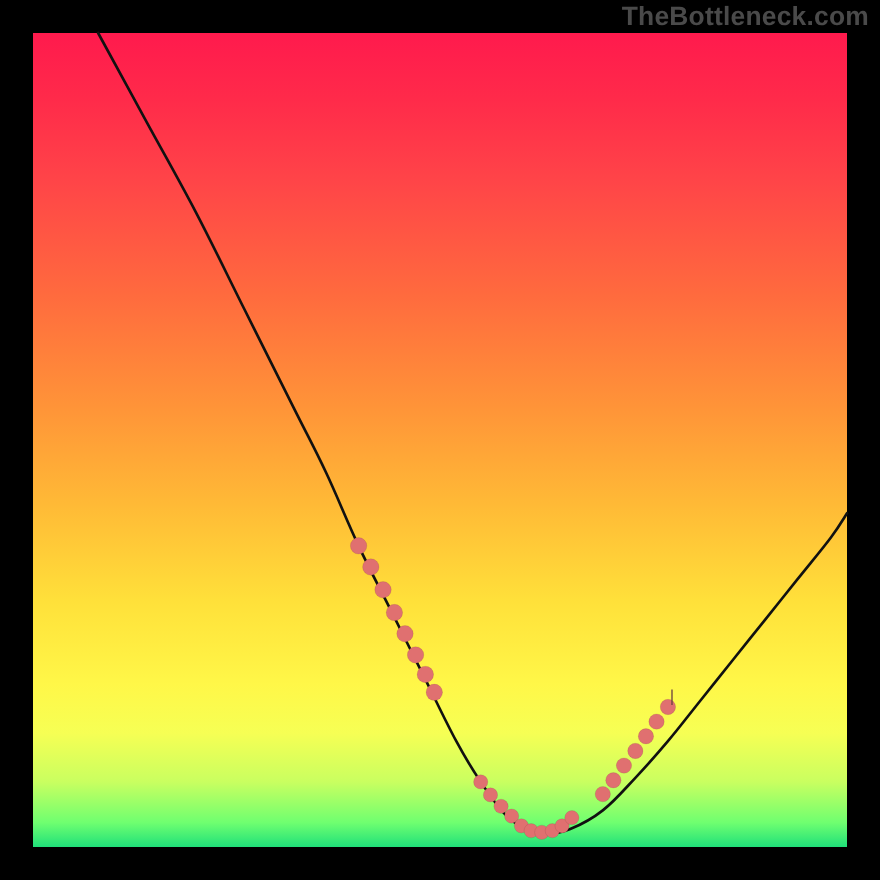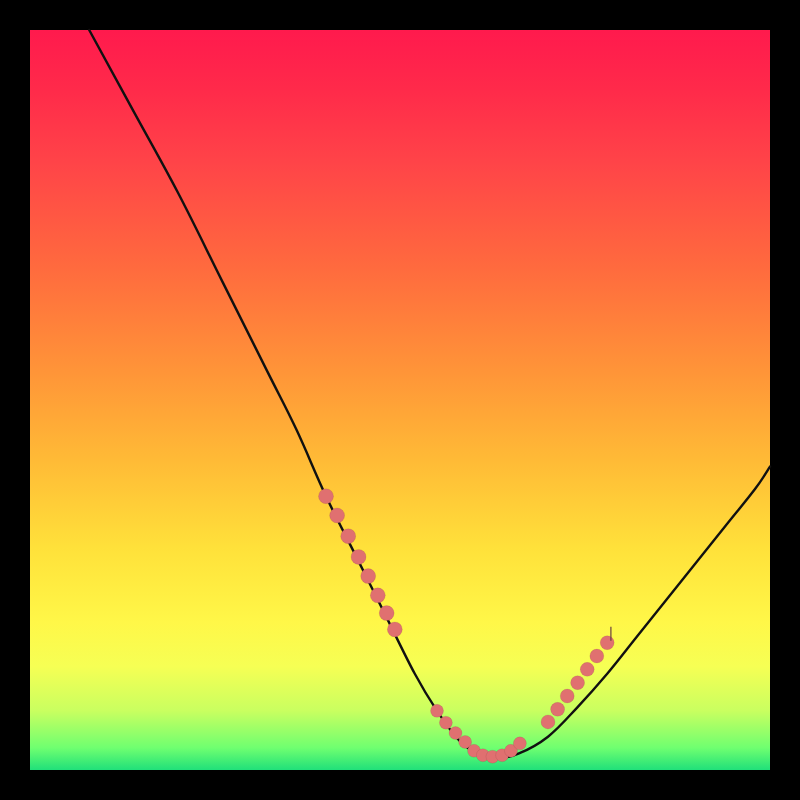--- a/index.html
+++ b/index.html
@@ -72,20 +72,21 @@
   }
   .marker-tick {
     stroke: #6a4040;
     stroke-width: 1.2;
   }
 </style>
 </head>
 <body>
 
 <div class="frame">
+  <div class="watermark">TheBottleneck.com</div>
 
   <div class="plot-area">
     <svg class="curve" viewBox="0 0 740 740">
       <path id="curvePath" class="curve-path" d="M 59.2 0 C 67.19200000000001 14.651999999999996 87.61600000000001 52.09599999999999 103.60000000000001 81.39999999999998 C 119.584 110.70399999999997 132.016 132.16399999999996 148 162.79999999999995 C 163.984 193.43599999999995 176.416 219.63199999999995 192.4 251.59999999999997 C 208.38400000000001 283.568 223.48000000000002 313.76 236.8 340.4 C 250.12 367.03999999999996 255.74399999999997 376.95599999999996 266.4 399.59999999999997 C 277.056 422.24399999999997 285.344 443.556 296 466.2 C 306.656 488.844 314.944 504.08799999999997 325.6 525.4 C 336.25600000000003 546.712 344.544 563.288 355.2 584.6 C 365.856 605.912 375.476 626.4839999999999 384.8 643.8 C 394.124 661.116 399.00800000000004 668.8119999999999 407.00000000000006 680.8 C 414.9920000000001 692.788 421.874 702.6744 429.2 710.4 C 436.52599999999995 718.1256 441.03999999999996 720.5232 447.7 723.72 C 454.36 726.9168000000001 458.87399999999997 728.16 466.2 728.16 C 473.526 728.16 479.076 727.5828 488.40000000000003 723.72 C 497.72400000000005 719.8572 507.344 715.0916000000001 518 706.7 C 528.656 698.3084 536.944 688.422 547.6 677.1 C 558.2560000000001 665.778 566.5440000000001 656.454 577.2 643.8 C 587.856 631.146 596.144 620.12 606.8 606.8 C 617.4559999999999 593.4799999999999 625.7439999999999 583.12 636.4 569.8 C 647.056 556.4799999999999 655.344 546.12 666 532.8 C 676.656 519.4799999999999 684.944 509.11999999999995 695.5999999999999 495.79999999999995 C 706.2559999999999 482.47999999999996 717.208 469.456 725.1999999999999 458.8 C 733.1919999999999 448.144 737.336 440.596 740 436.6"></path>
       <g id="markers">
           <circle cx="296" cy="466.2" r="7.5" class="marker"></circle>
           <circle cx="307.09999999999997" cy="485.44000000000005" r="7.5" class="marker"></circle>
           <circle cx="318.2" cy="506.15999999999997" r="7.5" class="marker"></circle>
           <circle cx="328.56" cy="526.88" r="7.5" class="marker"></circle>
           <circle cx="338.18" cy="546.12" r="7.5" class="marker"></circle>

